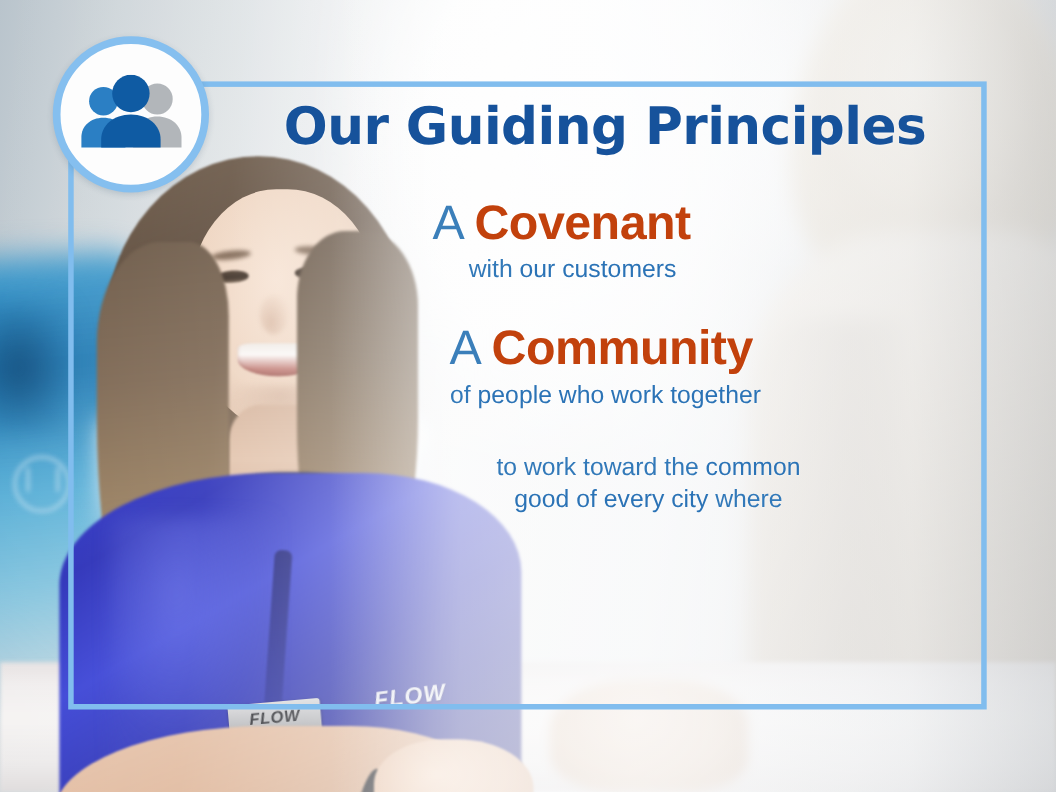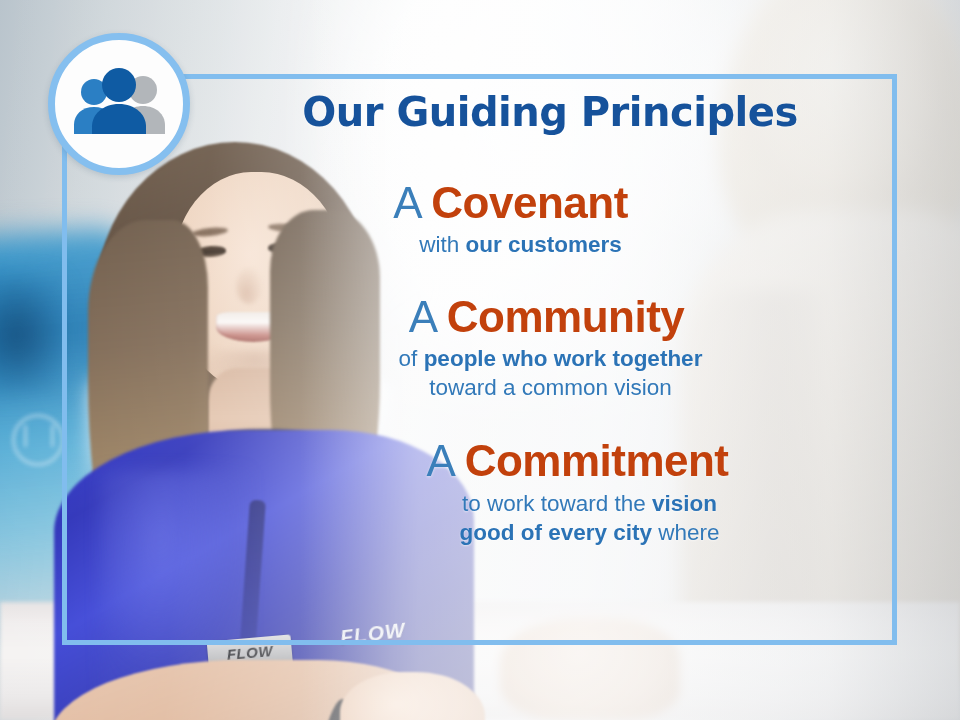--- a/index.html
+++ b/index.html
@@ -374,21 +374,21 @@
   .badge-circle svg { display: block; }
 
   
   .headline {
     position: absolute;
     left: 210px; top: 92px;
     width: 680px;
     text-align: center;
     font-family: "DejaVu Sans", sans-serif;
     font-weight: 700;
-    font-size: 40px;
+    font-size: 47px;
     line-height: 1.02;
     letter-spacing: -0.5px;
     color: #16529b;
     text-shadow: 0 1px 3px rgba(255,255,255,0.55);
   }
 
   .principles {
     position: absolute;
     left: 220px; top: 178px;
     width: 665px;
@@ -407,21 +407,21 @@
   .p-title .art { font-weight: 400; color: #3b7fba; }
   .p-title .word { font-weight: 700; color: #c2410c; }
   .p-sub {
     font-family: "Liberation Sans", sans-serif;
     font-size: 22.5px;
     line-height: 1.3;
     color: #3279b9;
     margin-top: 3px;
     text-shadow: 0 1px 2px rgba(255,255,255,0.55);
   }
-  .p-sub b { font-weight: 700; color: #2b73b6; }
+  .p-sub b { font-weight: 400; color: #2b73b6; }
 
   
   .pr-1 .p-title { padding-right: 84px; }
   .pr-1 .p-sub   { padding-right: 64px; }
   .pr-2 .p-title { padding-right: 12px; text-align: center; }
   .pr-2 .p-sub   { padding-right: 4px; }
   .pr-3 .p-title { padding-left: 50px; }
   .pr-3 .p-sub   { padding-left: 74px; }
 
   .spacer-1 { height: 26px; }
@@ -515,31 +515,26 @@
 
     <div class="spacer-1"></div>
 
     <div class="principle pr-2">
       <div class="p-title">
         <span class="art">A</span>
         <span class="word">Community</span>
       </div>
       <div class="p-sub">
         <span>of </span><b>people who work together</b><br>
-        <span>toward a common vision</span>
       </div>
     </div>
 
     <div class="spacer-2"></div>
 
     <div class="principle pr-3">
-      <div class="p-title">
-        <span class="art">A</span>
-        <span class="word">Commitment</span>
-      </div>
       <div class="p-sub">
-        <span>to work toward the </span><b>vision</b><br>
+        <span>to work toward the </span><b>common</b><br>
         <b>good of every city</b><span> where</span><br>
       </div>
     </div>
 
   </div>
 </div>
 
 </body></html>

